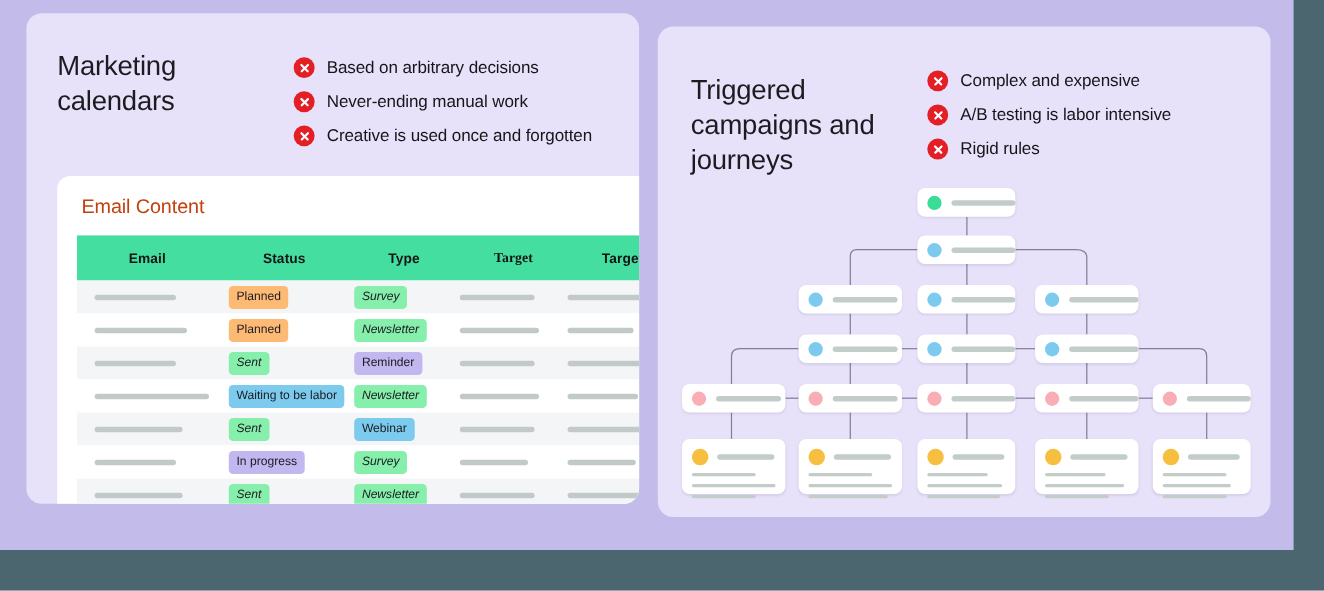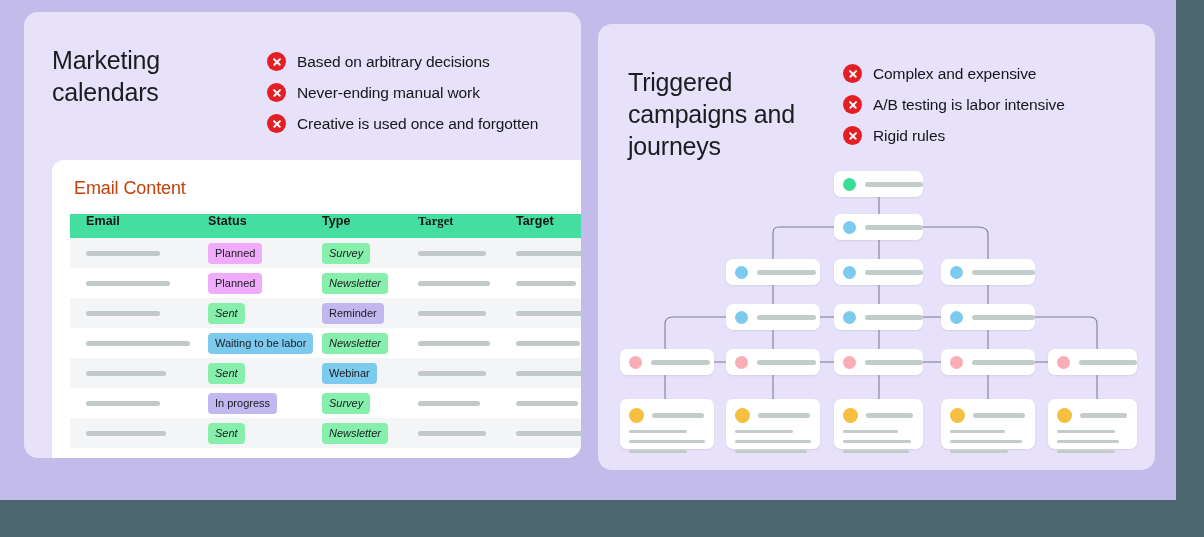--- a/index.html
+++ b/index.html
@@ -94,23 +94,24 @@
     color: #c2410c;
     letter-spacing: -0.1px;
   }
   #email-table {
     position: absolute;
     left: 18px; top: 54px;
     width: 600px;
   }
   .tbl-head {
     display: flex;
-    height: 24px;
+    height: 41px;
     background: #45dea1;
-    align-items: flex-start;
+    align-items: center;
+    padding-left: 31px;
   }
   .tbl-head .cell {
     font-size: 12.5px;
     font-weight: bold;
     color: #141417;
     letter-spacing: 0.1px;
   }
   .tbl-row {
     display: flex;
     height: 30px;
@@ -133,21 +134,21 @@
   }
   .badge {
     display: inline-block;
     font-size: 11px;
     line-height: 16px;
     padding: 2px 7px 3px 7px;
     border-radius: 4px;
     color: #1a1a20;
     white-space: nowrap;
   }
-  .bg-amber  { background: #f0abfc; }
+  .bg-amber  { background: #fdba74; }
   .bg-pink   { background: #86efac; font-style: italic; }
   .bg-blue   { background: #7ccbee; }
   .bg-purple { background: #c2b7ee; }
 
   
   #flow {
     position: absolute;
     left: 0; top: 0;
     width: 557px; height: 446px;
   }

